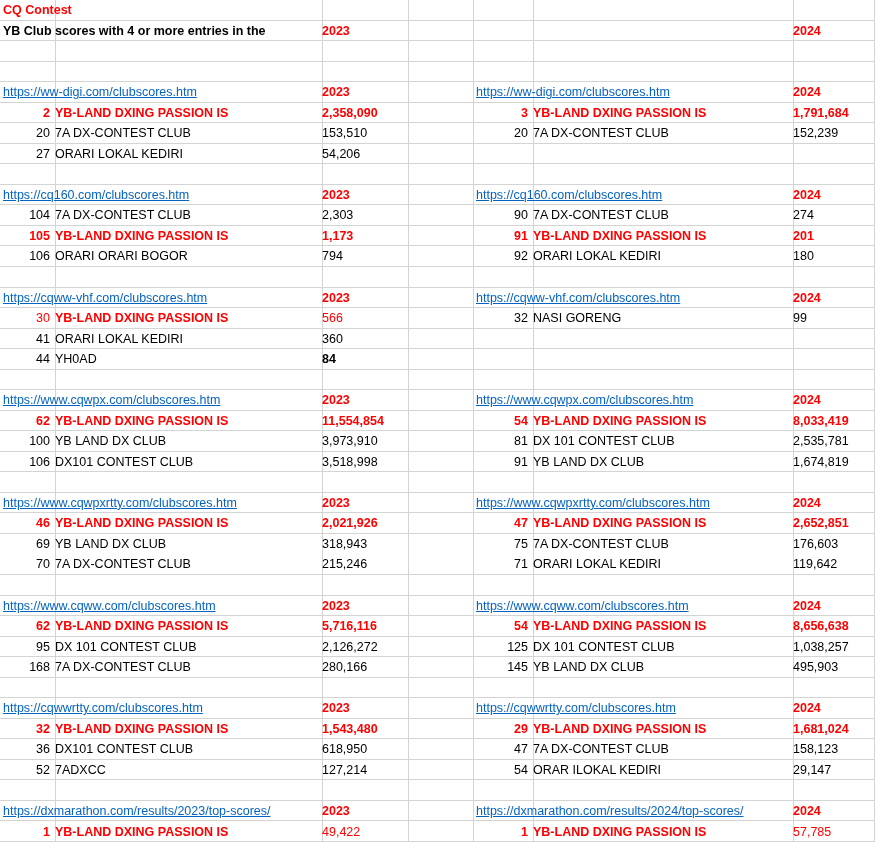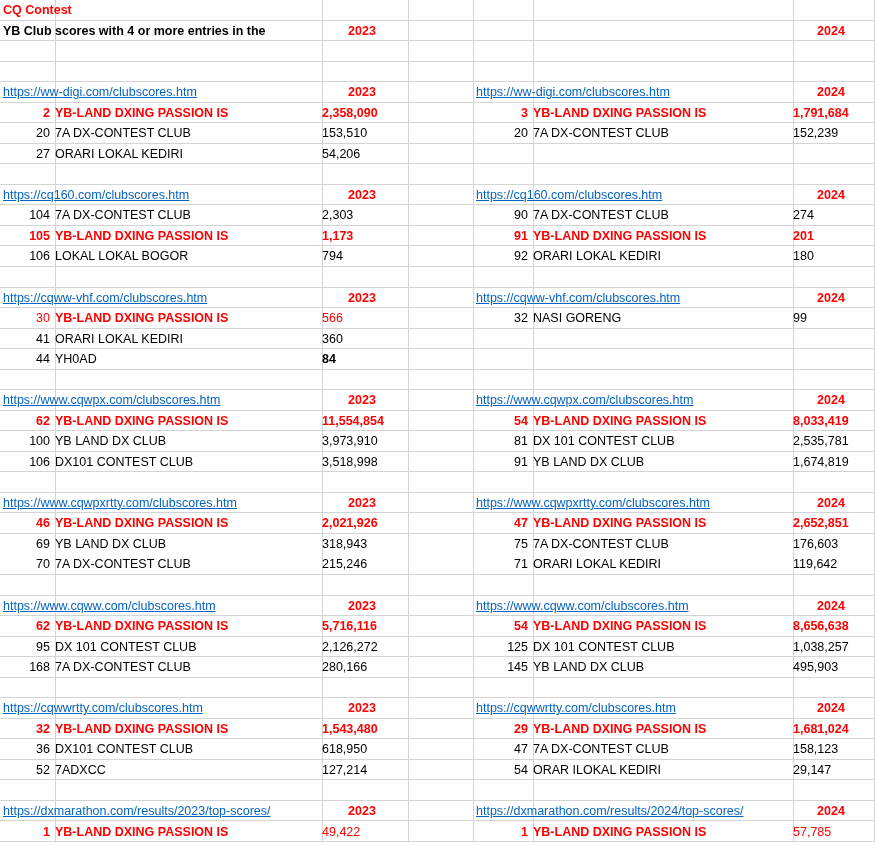--- a/index.html
+++ b/index.html
@@ -23,21 +23,21 @@
   .sec{position:absolute;left:0;width:766px;}
   .row{display:flex;height:20.537px;line-height:20.6px;}
   .c{box-sizing:border-box;flex:none;overflow:hidden;white-space:nowrap;}
   .c1{width:55px}.c2{width:267px}.c3{width:86px}.c4{width:65px}
   .c5{width:60px}.c6{width:260px}.c7{width:82px}
   .cu{width:322px;padding-left:3px}
   .cu2{width:320px;padding-left:3px}
   .rank{text-align:right;padding-right:5px}
   .club{padding-left:0}
   .score{text-align:left;padding-right:6px}
-  .year{text-align:center;padding-right:6px;color:#FF0000;font-weight:700}
+  .year{text-align:left;padding-right:6px;color:#FF0000;font-weight:700}
   .url{color:#0563C1;text-decoration:underline;cursor:pointer;display:block}
   .hl{color:#FF0000;font-weight:700}
   .rl{color:#FF0000}
   .b{font-weight:700}
   .title{color:#FF0000;font-weight:700}
   .sub{font-weight:700}
 </style>
 </head>
 <body>
 
@@ -114,21 +114,21 @@
       <span class="c c1 rank hl">105</span>
       <span class="c c2 club hl">YB-LAND DXING PASSION IS</span>
       <span class="c c3 score hl">1,173</span>
       <span class="c c4"></span>
       <span class="c c5 rank hl">91</span>
       <span class="c c6 club hl">YB-LAND DXING PASSION IS</span>
       <span class="c c7 score hl">201</span>
     </div>
     <div class="row">
       <span class="c c1 rank">106</span>
-      <span class="c c2 club">LOKAL LOKAL BOGOR</span>
+      <span class="c c2 club">ORARI ORARI BOGOR</span>
       <span class="c c3 score">794</span>
       <span class="c c4"></span>
       <span class="c c5 rank">92</span>
       <span class="c c6 club">ORARI LOKAL KEDIRI</span>
       <span class="c c7 score">180</span>
     </div>
   </section>
 
   <section class="sec" style="top:287.5px">
     <div class="row">

